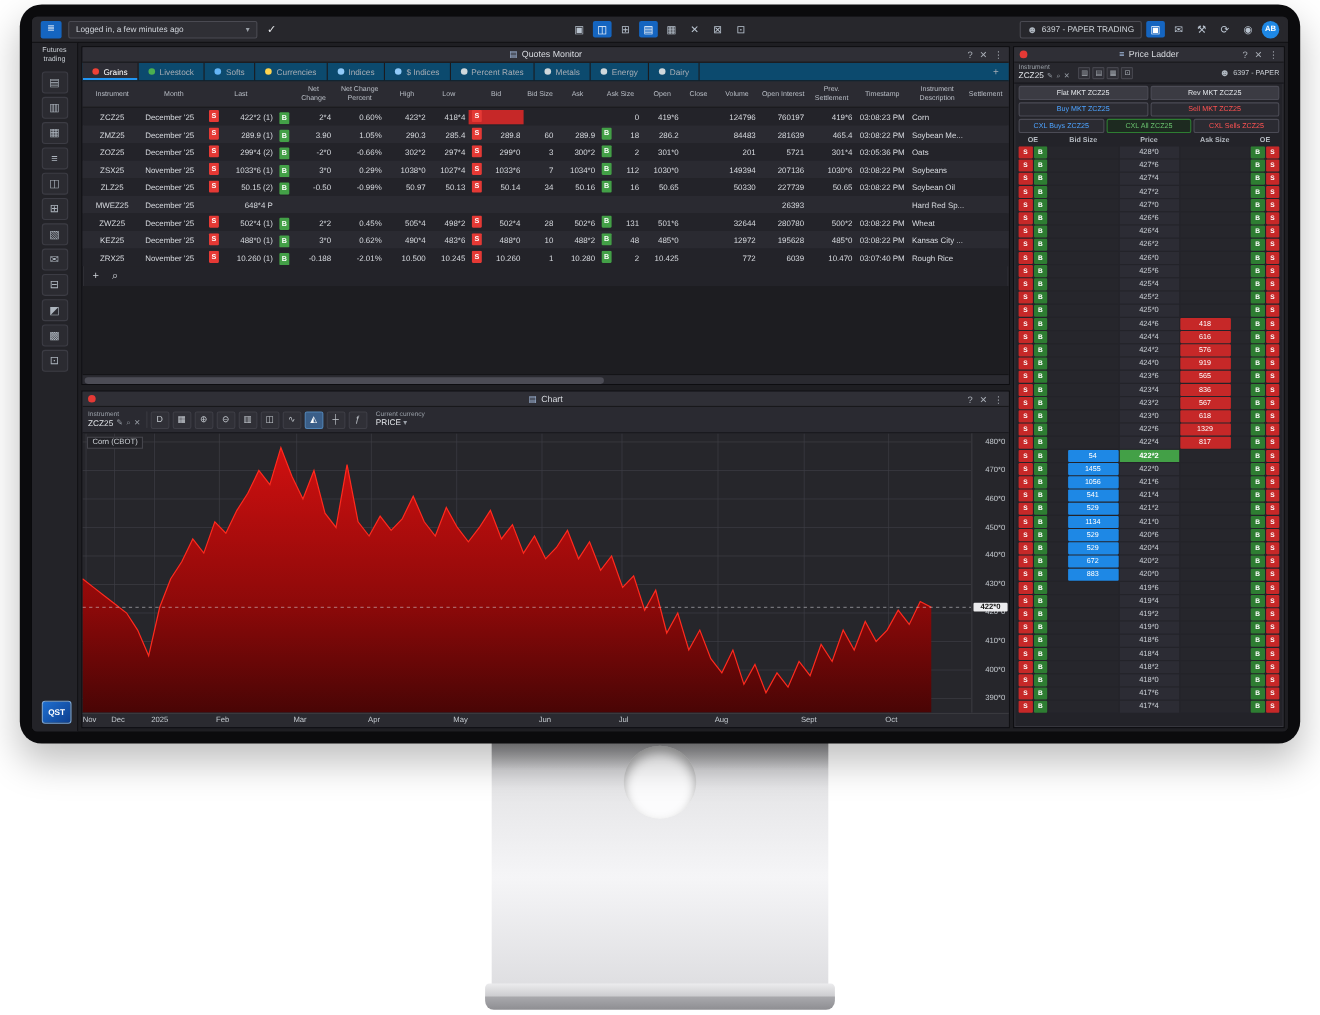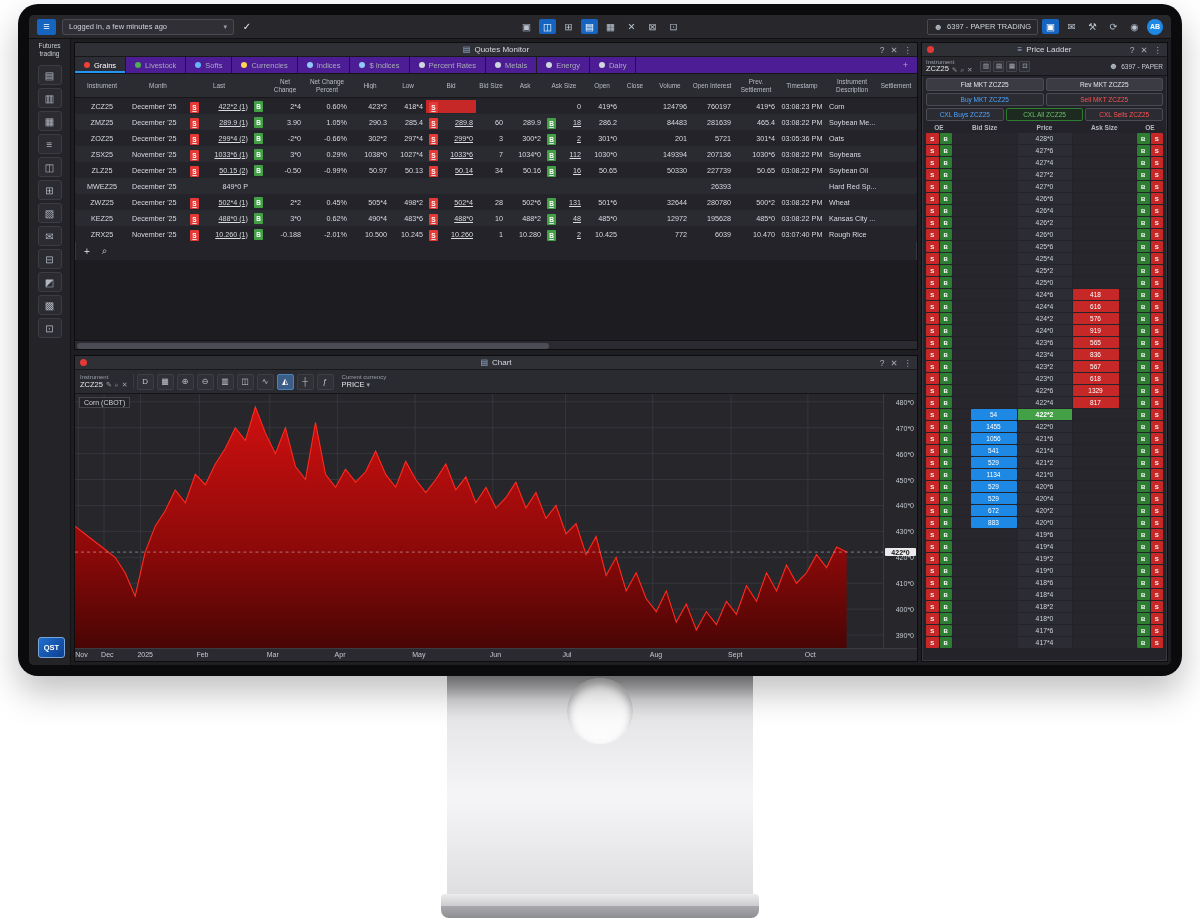--- a/index.html
+++ b/index.html
@@ -59,37 +59,37 @@
     display:flex; align-items:center; padding:0 5px; position:relative; }
   .red-dot { width:7px; height:7px; border-radius:50%; background:#e53935; }
   .title-center { position:absolute; left:50%; transform:translateX(-50%); display:flex; align-items:center; gap:4px;
     color:#d8dbe0; font-size:8px; white-space:nowrap; }
   .t-icon { color:#9fb6d8; font-size:8px; }
   .title-right { margin-left:auto; display:flex; gap:6px; color:#a9aeb6; font-size:8.5px; }
   .title-right span { cursor:default; }
 
   
   .quotes-window { flex:0 0 308px; --qcols:54px 58px 64px 15px 38px 46px 40px 36px 50px 30px 38px 40px 36px 30px 40px 44px 44px 48px 52px 36px; }
-  .tabs { flex:0 0 17px; display:flex; background:#4c1d95; border-bottom:1px solid #141418; }
+  .tabs { flex:0 0 17px; display:flex; background:#0c4a6e; border-bottom:1px solid #141418; }
   .tab { display:flex; align-items:center; gap:4px; padding:0 9px; font-size:7.5px; color:#a7adb5;
     border-right:1px solid #1b1b1f; white-space:nowrap; }
   .tab.active { color:#ffffff; background:#2d2d35; box-shadow:inset 0 -2px 0 #2196f3; }
   .dot { width:6px; height:6px; border-radius:50%; flex:0 0 6px; }
   .tab-add { display:flex; align-items:center; padding:0 9px; color:#a7adb5; font-size:9px; margin-left:auto; }
   .qheader { display:grid; grid-template-columns:var(--qcols); flex:0 0 24px; background:#2b2b32;
     border-bottom:1px solid #17171a; color:#b9bec6; font-size:6.4px; align-items:center; }
   .qh { padding:0 2px; text-align:center; line-height:1.15; overflow:hidden; }
   .qbody { flex:0 0 144px; }
   .qrow { display:grid; grid-template-columns:var(--qcols); height:16px; align-items:center;
     font-size:7.2px; color:#d8dbe0; }
   .qrow:nth-child(odd) { background:#232329; }
   .qrow:nth-child(even) { background:#2a2a31; }
   .qc { padding:0 3px; text-align:right; white-space:nowrap; overflow:hidden; height:13px; line-height:13px; }
   .qc.left { text-align:left; } .qc.center { text-align:center; }
-  .qc.badged { display:flex; align-items:flex-end; justify-content:space-between; gap:2px;text-decoration:underline; }
+  .qc.badged { display:flex; align-items:flex-start; justify-content:space-between; gap:2px; }
   .badge { display:inline-flex; width:9px; height:11px; align-items:center; justify-content:center;
     border-radius:1px; color:#fff; font-size:6.5px; font-weight:bold; flex:0 0 9px; }
   .badge.s { background:#e53935; } .badge.b { background:#43a047; }
   .cell-flash { background:#c62828; }
   .qfooter { flex:0 0 18px; display:flex; align-items:center; gap:12px; padding:0 9px; color:#cfd3d8; font-size:10px; }
   .qspacer { flex:1; background:#1d1d21; }
   .hscroll { flex:0 0 9px; background:#2a2a30; border-top:1px solid #141417; position:relative; }
   .hthumb { position:absolute; left:2px; top:1.5px; height:6px; width:56%; background:#4c4c55; border-radius:3px; }
 
   
@@ -409,21 +409,21 @@
                 <div class="qc">50330</div>
                 <div class="qc">227739</div>
                 <div class="qc">50.65</div>
                 <div class="qc center">03:08:22 PM</div>
                 <div class="qc left">Soybean Oil</div>
                 <div class="qc"></div>
               </div>
               <div class="qrow">
                 <div class="qc center">MWEZ25</div>
                 <div class="qc left">December '25</div>
-                <div class="qc">849*0 P</div>
+                <div class="qc">648*4 P</div>
                 <div class="qc center"></div>
                 <div class="qc"></div>
                 <div class="qc"></div>
                 <div class="qc"></div>
                 <div class="qc"></div>
                 <div class="qc"></div>
                 <div class="qc"></div>
                 <div class="qc"></div>
                 <div class="qc"></div>
                 <div class="qc"></div>

